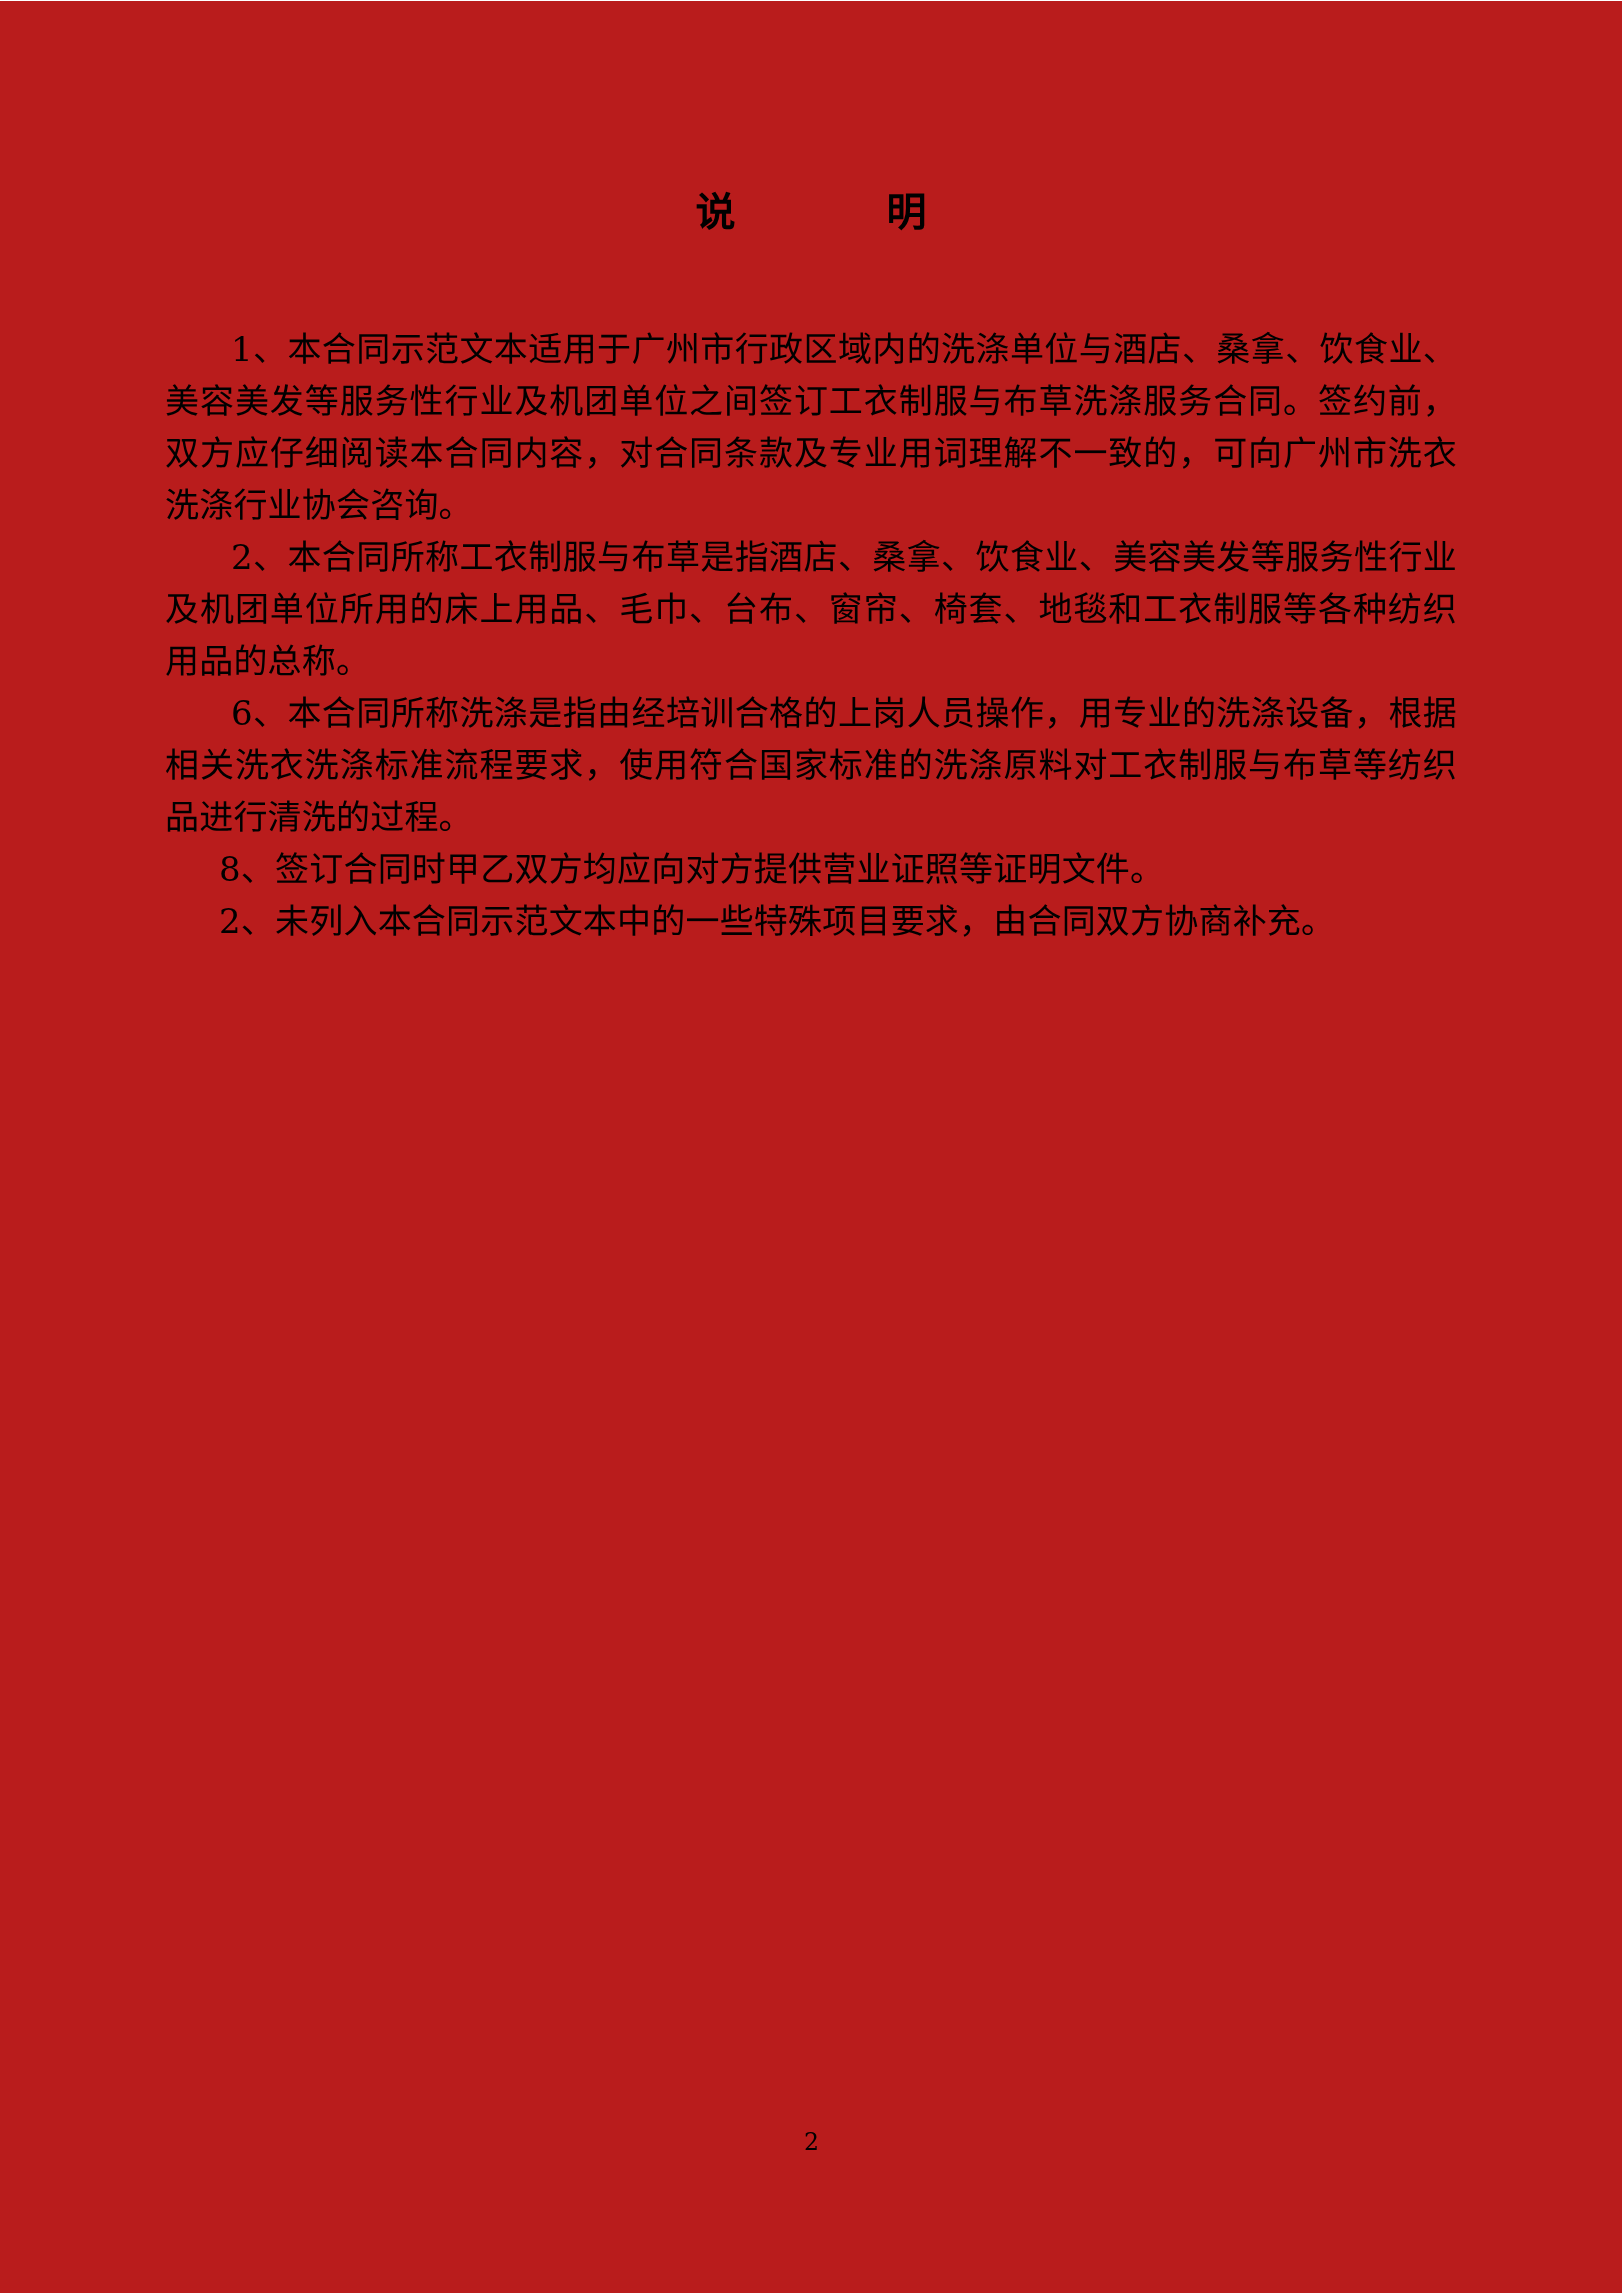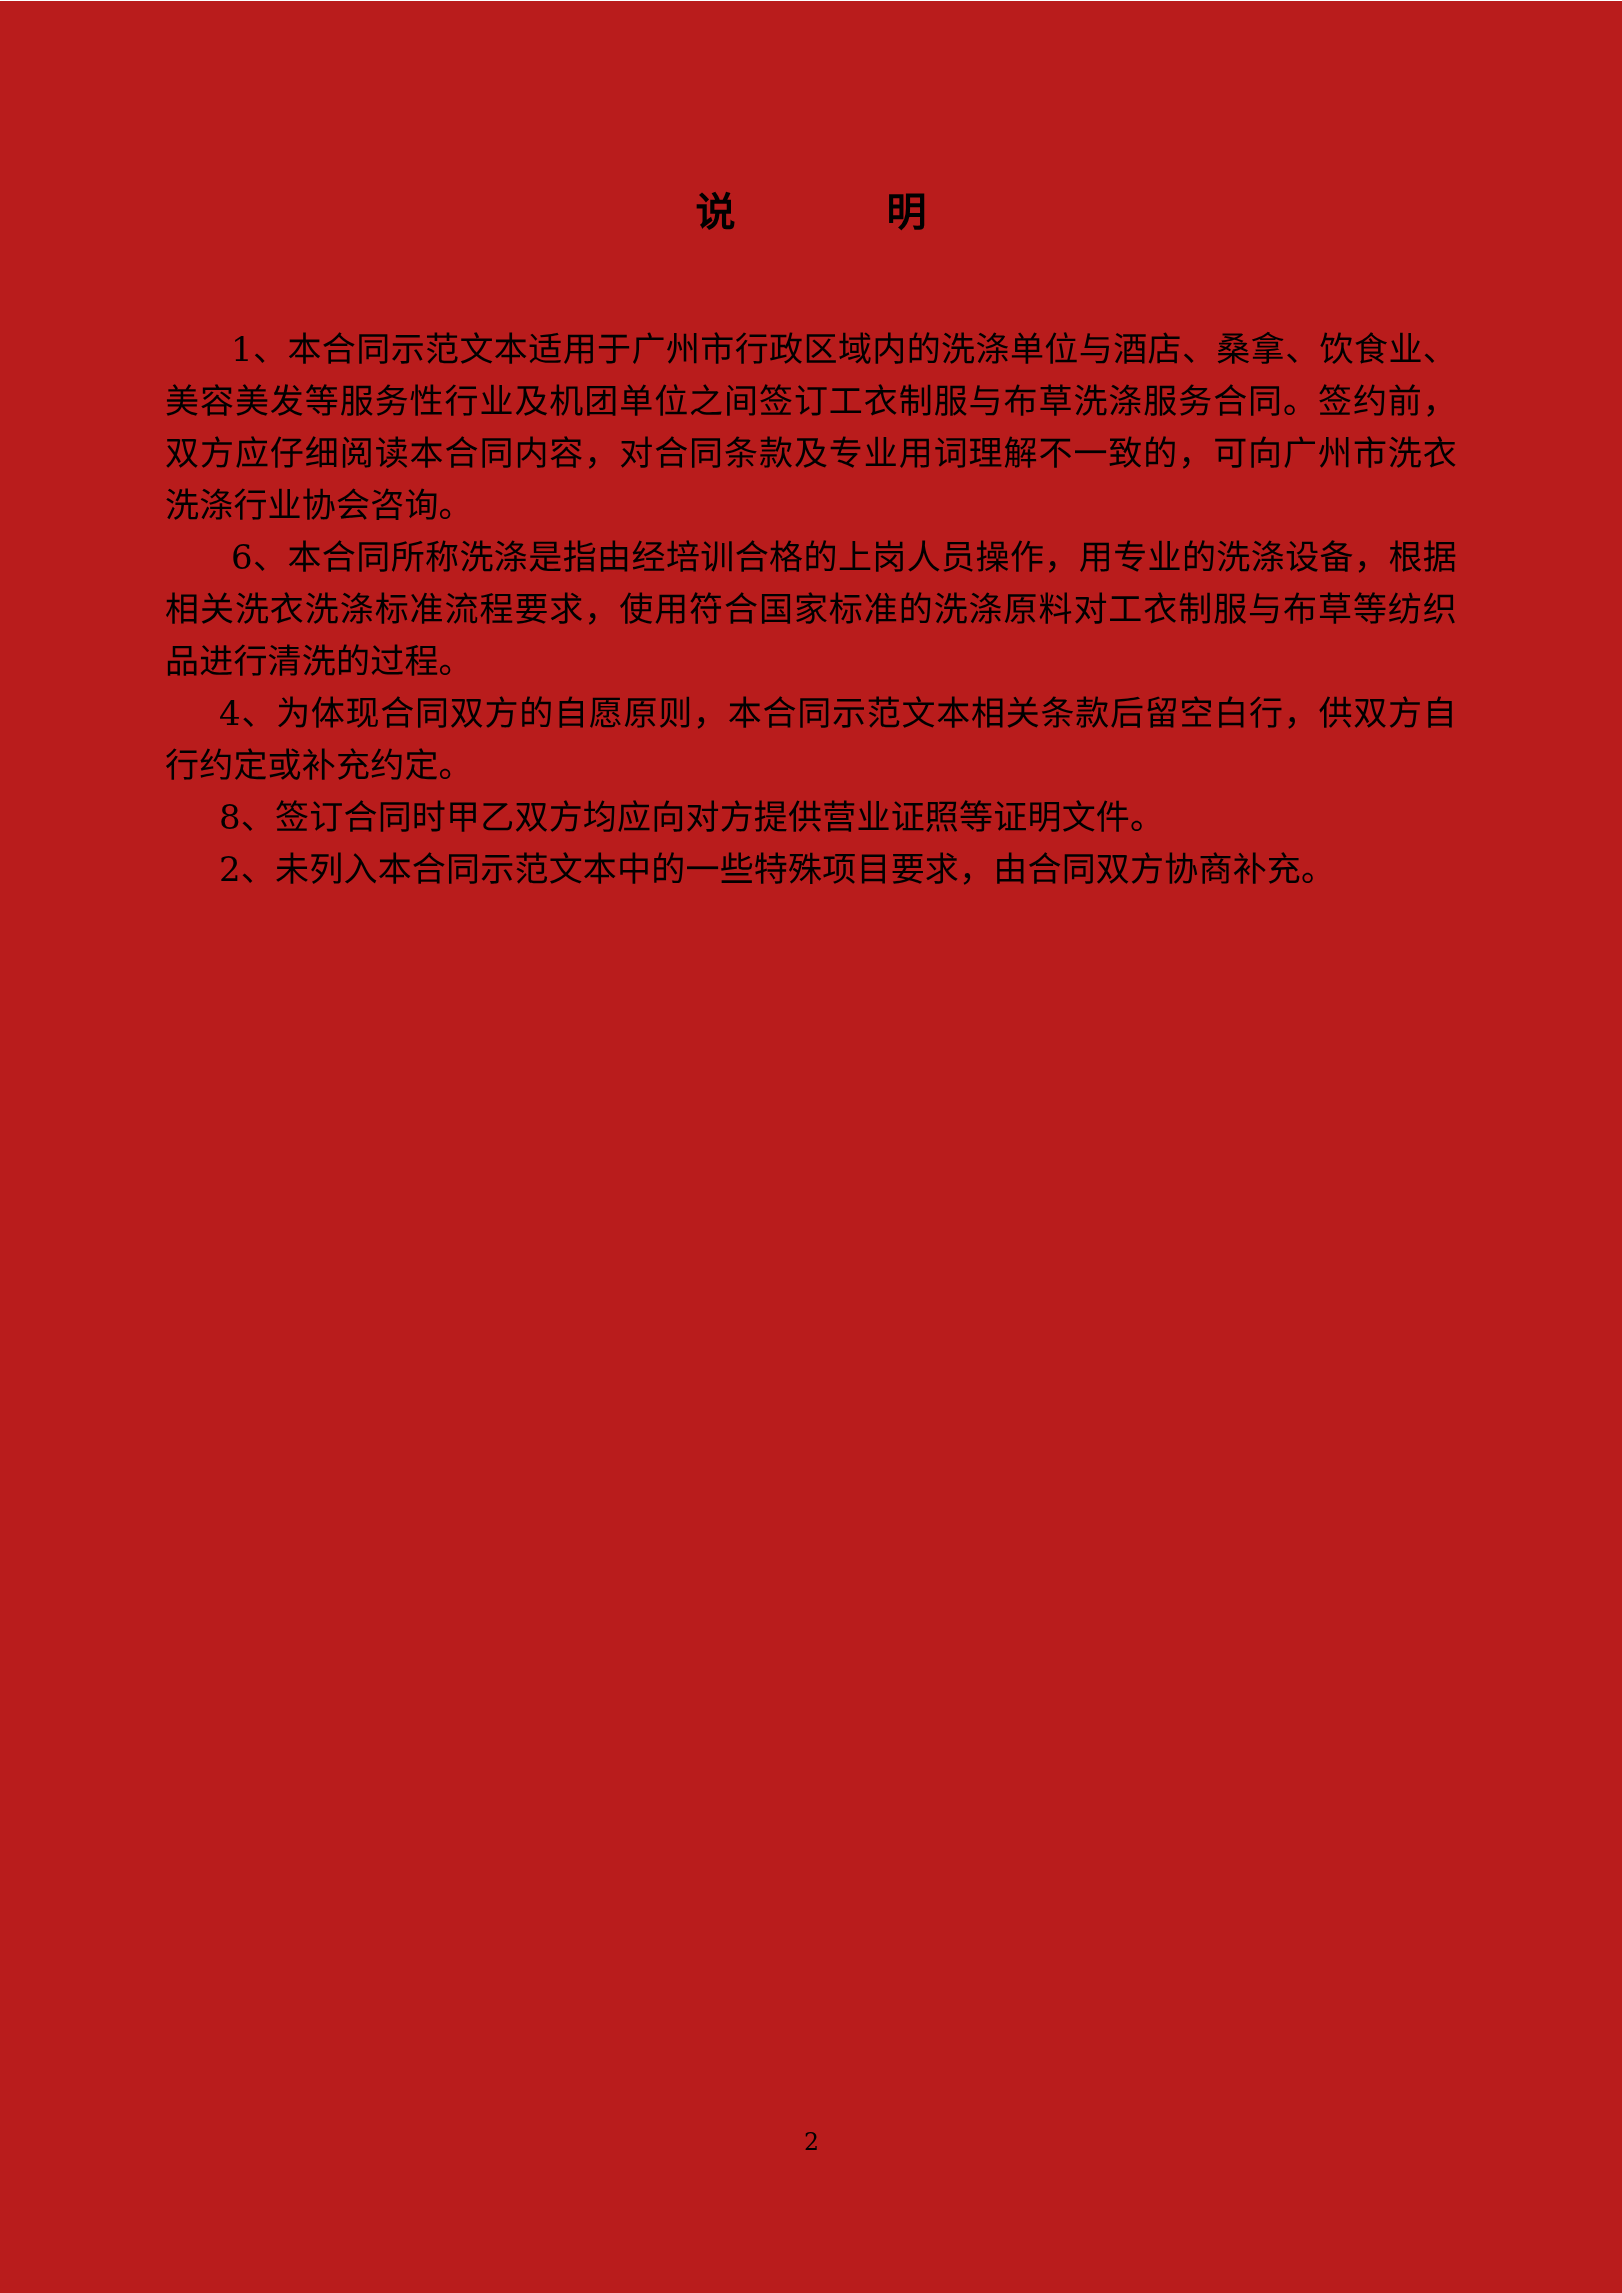--- a/index.html
+++ b/index.html
@@ -65,22 +65,22 @@
 </head>
 <body>
 
 <div class="page">
   <div class="content">
 
     <div class="doc-title">说　　明</div>
 
     <div class="body-block">
       <p class="para indent-wide">1、本合同示范文本适用于广州市行政区域内的洗涤单位与酒店、桑拿、饮食业、美容美发等服务性行业及机团单位之间签订工衣制服与布草洗涤服务合同。签约前，双方应仔细阅读本合同内容，对合同条款及专业用词理解不一致的，可向广州市洗衣洗涤行业协会咨询。</p>
+      <p class="para indent-wide">2、本合同所称工衣制服与布草是指酒店、桑拿、饮食业、美容美发等服务性行业及机团单位所用的床上用品、毛巾、台布、窗帘、椅套、地毯和工衣制服等各种纺织用品的总称。</p>
       <p class="para indent-wide">6、本合同所称洗涤是指由经培训合格的上岗人员操作，用专业的洗涤设备，根据相关洗衣洗涤标准流程要求，使用符合国家标准的洗涤原料对工衣制服与布草等纺织品进行清洗的过程。</p>
-      <p class="para indent-normal">4、为体现合同双方的自愿原则，本合同示范文本相关条款后留空白行，供双方自行约定或补充约定。</p>
       <p class="para indent-normal">8、签订合同时甲乙双方均应向对方提供营业证照等证明文件。</p>
       <p class="para indent-normal">2、未列入本合同示范文本中的一些特殊项目要求，由合同双方协商补充。</p>
     </div>
 
   </div>
 
   <div class="page-number">2</div>
 </div>
 
 

